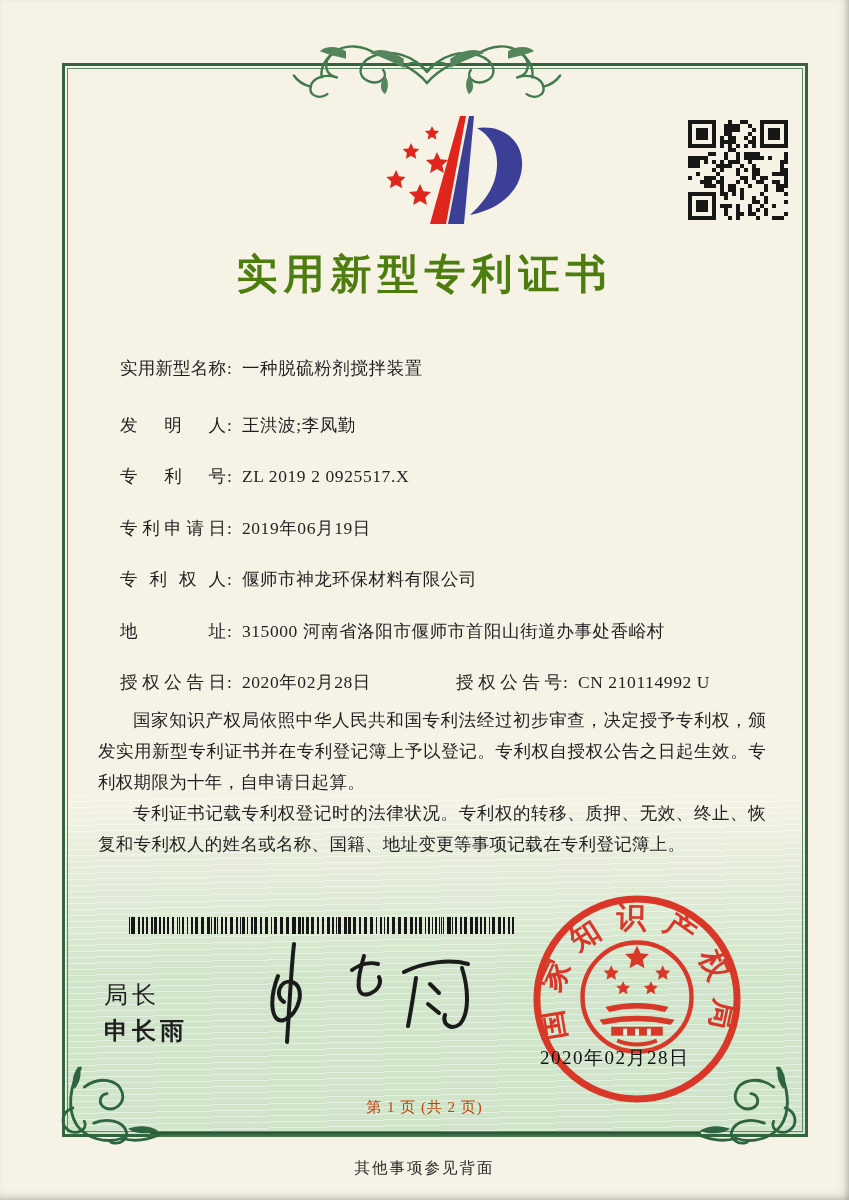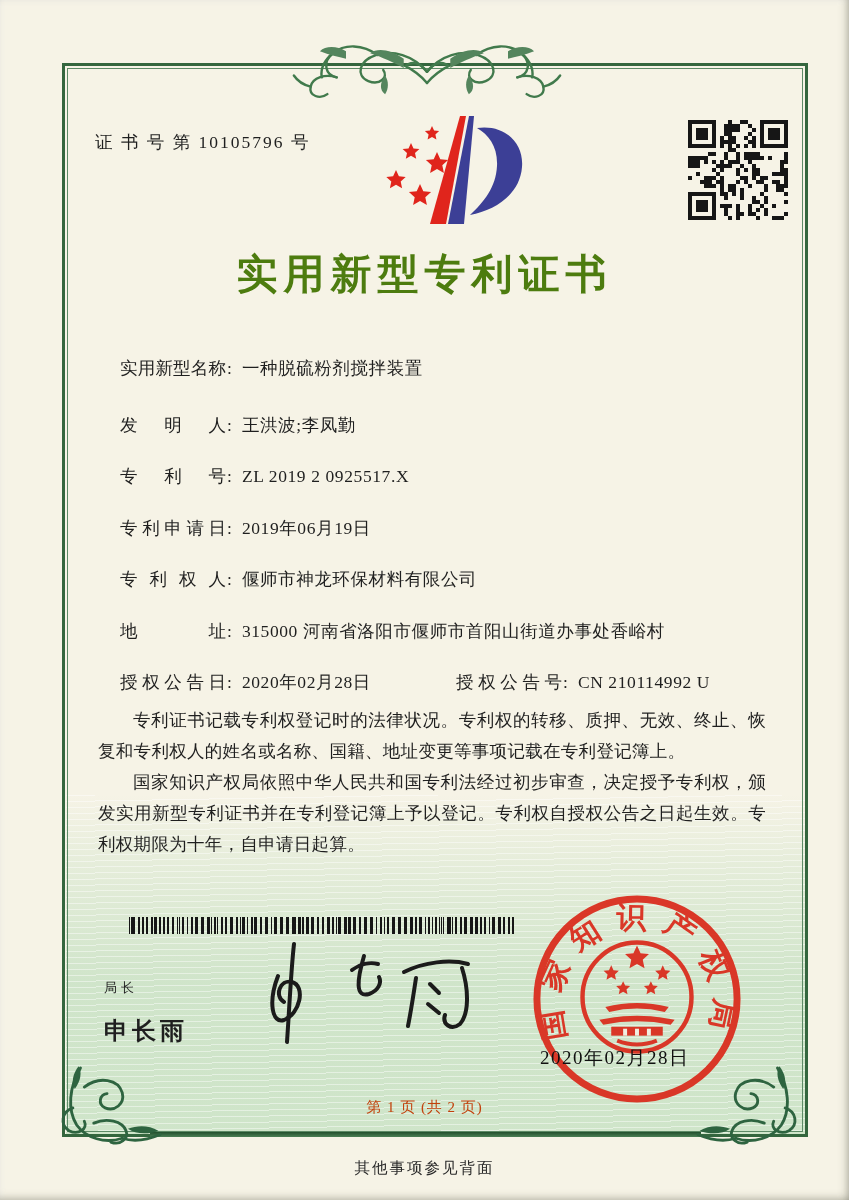--- a/index.html
+++ b/index.html
@@ -49,21 +49,21 @@
   .fpair.w1{width:336px;flex:none;}
   .flabel{display:inline-flex;justify-content:space-between;width:106px;flex:none;}
   .colon{margin:0 10px 0 1px;}
   .fval{letter-spacing:.6px;}
 
   
   .paras{position:absolute;left:98px;top:705px;width:668px;font-size:17.5px;line-height:31px;letter-spacing:.3px;text-align:justify;}
   .paras p{margin:0;text-indent:2em;}
 
   
-  .bureau-title{position:absolute;left:104px;top:979px;font-size:13px;letter-spacing:4px;}
+  .bureau-title{position:absolute;left:104px;top:979px;font-size:24px;letter-spacing:4px;}
   .bureau-name{position:absolute;left:104px;top:1015px;font-size:24px;letter-spacing:4px;font-weight:bold;}
   .signature{position:absolute;left:248px;top:936px;width:232px;height:116px;}
   .seal{position:absolute;left:528px;top:890px;width:218px;height:218px;opacity:.93;}
   .seal-date{position:absolute;left:540px;top:1045px;width:200px;font-size:19px;letter-spacing:1.5px;color:#101010;}
 
   .barcode{position:absolute;left:127px;top:917px;width:392px;height:17px;}
 
   .page-info{position:absolute;left:0;top:1098px;width:100%;text-align:center;font-size:15px;letter-spacing:1px;color:#c2410c;}
   .back-note{position:absolute;left:0;top:1158px;width:100%;text-align:center;font-size:15.5px;letter-spacing:2px;color:#2a2a2a;}
 </style>
@@ -116,21 +116,20 @@
       <path d="M22,48 C10,52 8,66 18,72 C28,77 38,70 34,62"></path>
       <path d="M44,64 C58,58 74,62 78,72 C81,80 72,88 62,84"></path>
       <path d="M74,80 C86,84 100,82 114,76"></path>
     </g>
     <g fill="#2e6440">
       <path d="M28,4 C22,12 20,20 24,28 C30,20 32,10 28,4 Z"></path>
       <path d="M80,70 C90,66 102,66 112,72 C102,76 88,76 80,70 Z"></path>
     </g>
   </svg>
 
-  <div class="cert-no">证 书 号 第 10105796 号</div>
 
   <svg class="logo" viewBox="0 0 150 118">
     <g fill="#e0251c">
       <path d="M54,14 l2.1,4.6 5,.5 -3.7,3.4 1,4.9 -4.4,-2.5 -4.4,2.5 1,-4.9 -3.7,-3.4 5,-.5 Z"></path>
       <path d="M33,31 l2.5,5.4 5.9,.6 -4.4,4 1.2,5.8 -5.2,-3 -5.2,3 1.2,-5.8 -4.4,-4 5.9,-.6 Z"></path>
       <path d="M59,40 l3.3,7.2 7.8,.8 -5.8,5.3 1.6,7.7 -6.9,-3.9 -6.9,3.9 1.6,-7.7 -5.8,-5.3 7.8,-.8 Z"></path>
       <path d="M18,58 l2.9,6.2 6.8,.7 -5,4.6 1.4,6.7 -6.1,-3.5 -6.1,3.5 1.4,-6.7 -5,-4.6 6.8,-.7 Z"></path>
       <path d="M42,72 l3.3,7.2 7.8,.8 -5.8,5.3 1.6,7.7 -6.9,-3.9 -6.9,3.9 1.6,-7.7 -5.8,-5.3 7.8,-.8 Z"></path>
       <polygon points="82,4 88,4 68,112 52,112"></polygon>
     </g>
@@ -499,22 +498,22 @@
           <span>公</span>
           <span>告</span>
           <span>号</span>
         </span>
         <span class="colon">:</span>
         <span class="fval">CN 210114992 U</span>
     </span>
   </div>
 
   <div class="paras">
+    <p>国家知识产权局依照中华人民共和国专利法经过初步审查，决定授予专利权，颁发实用新型专利证书并在专利登记簿上予以登记。专利权自授权公告之日起生效。专利权期限为十年，自申请日起算。</p>
     <p>专利证书记载专利权登记时的法律状况。专利权的转移、质押、无效、终止、恢复和专利权人的姓名或名称、国籍、地址变更等事项记载在专利登记簿上。</p>
-    <p>国家知识产权局依照中华人民共和国专利法经过初步审查，决定授予专利权，颁发实用新型专利证书并在专利登记簿上予以登记。专利权自授权公告之日起生效。专利权期限为十年，自申请日起算。</p>
   </div>
 
   <svg class="barcode" id="barcode-svg" viewBox="0 0 392 17" preserveAspectRatio="none">
       <rect x="2" y="0" width="1" height="17" fill="#161616"></rect>
       <rect x="4" y="0" width="4" height="17" fill="#161616"></rect>
       <rect x="11" y="0" width="2" height="17" fill="#161616"></rect>
       <rect x="15" y="0" width="2" height="17" fill="#161616"></rect>
       <rect x="19" y="0" width="2" height="17" fill="#161616"></rect>
       <rect x="24" y="0" width="2" height="17" fill="#161616"></rect>
       <rect x="27" y="0" width="3" height="17" fill="#161616"></rect>

